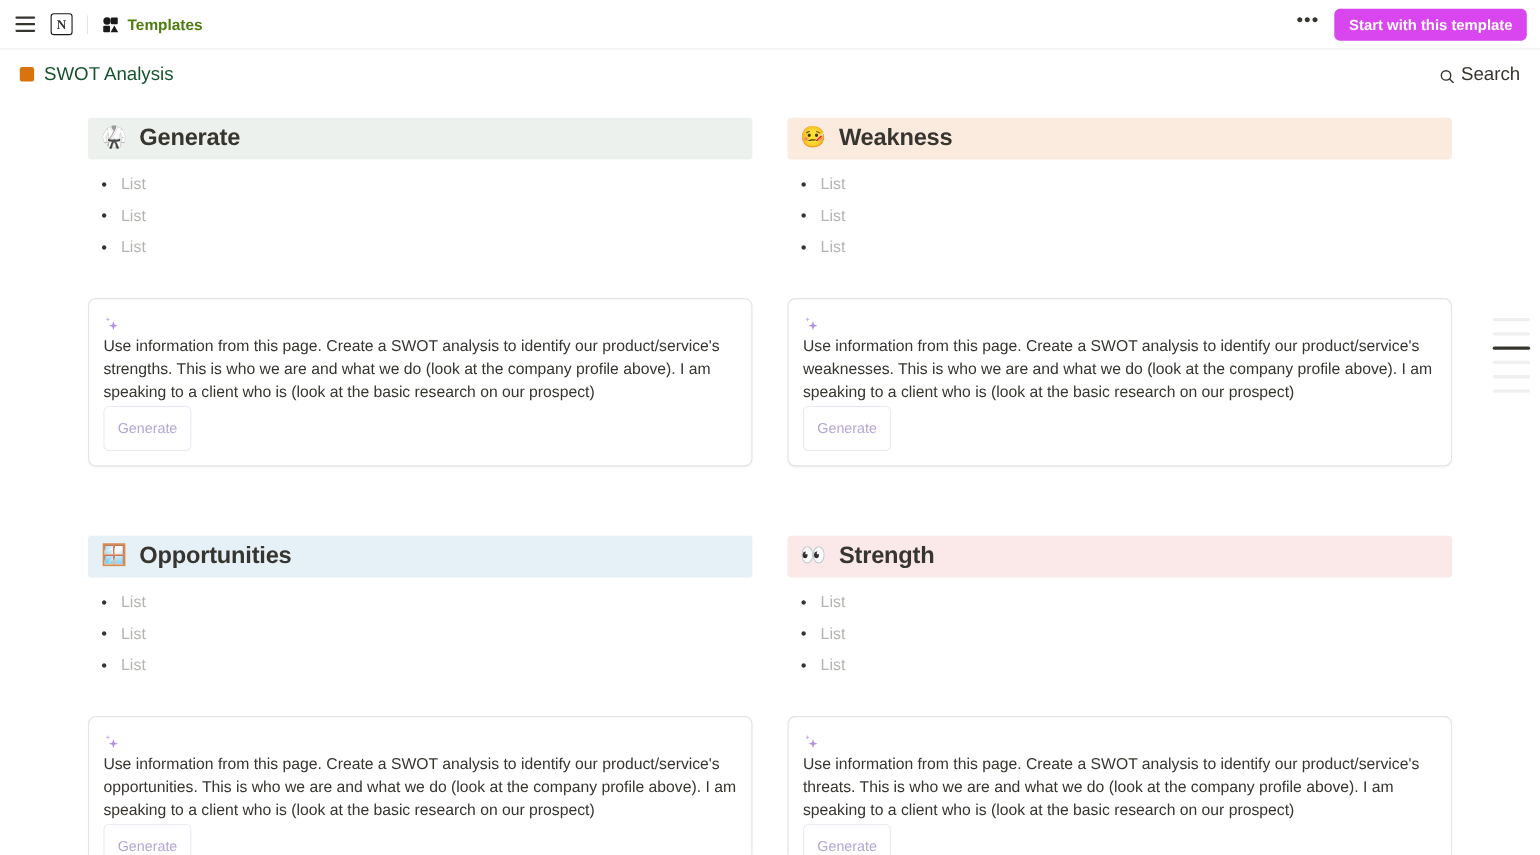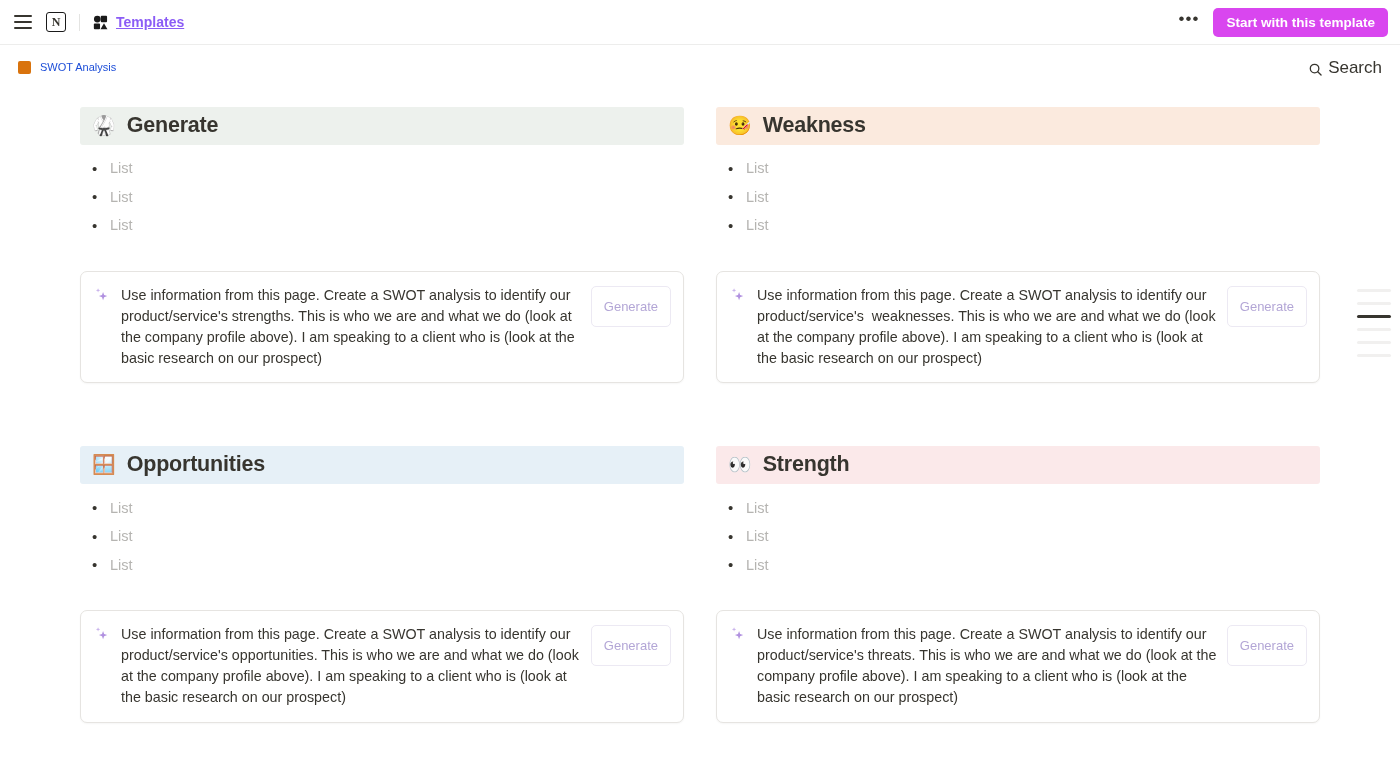--- a/index.html
+++ b/index.html
@@ -42,23 +42,22 @@
     cursor: pointer;
   }
 
   .divider-v {
     width: 1px; height: 17px; background: #e4e4e2;
     margin: 0 13px;
   }
 
   .templates-link {
     display: flex; align-items: center; gap: 8px;
-    font-size: 14px; font-weight: 700; color: #8b5cf6;
-    cursor: pointer;
-    text-decoration: underline;
+    font-size: 14px; font-weight: 700; color: #4d7c0f;
+    cursor: pointer;
   }
   .tmpl-icon { width: 15px; height: 15px; display:block; }
 
   .center-title {
     position: absolute;
     left: 0; right: 0;
     top: 5px;
     text-align: center;
     pointer-events: none;
   }
@@ -94,22 +93,22 @@
 
   
   .crumbbar {
     height: 45px;
     display: flex;
     align-items: center;
     padding: 0 18px 0 18px;
     position: relative;
   }
   .crumb {
-    display: flex; align-items: flex-start; gap: 9px;
-    font-size: 11px; color: #1d4ed8; cursor: pointer;
+    display: flex; align-items: center; gap: 9px;
+    font-size: 17px; color: #14532d; cursor: pointer;
   }
   .crumb-sq {
     width: 13px; height: 13px; border-radius: 2px; background: #d9730d;
     display:block;
   }
   .search-box {
     margin-left: auto;
     display: flex; align-items: center; gap: 6px;
     font-size: 17px; color: #37352f; cursor: pointer;
   }
@@ -161,22 +160,22 @@
 
   
   .ai-block {
     margin-top: 31px;
     border: 1px solid #e6e4e1;
     border-radius: 7px;
     background: #ffffff;
     display: flex;
     align-items: flex-start;
     padding: 13px 12px 13px 13px;
-    gap: 10px;
     box-shadow: 0 1px 2px rgba(15,15,15,0.04);
+    flex-direction: column;
   }
   .ai-spark { flex: 0 0 17px; margin-top: 2px; }
   .ai-spark svg { display:block; }
   .ai-text {
     flex: 1 1 auto;
     font-size: 14.3px;
     line-height: 21.2px;
     color: #37352f;
     white-space: pre-wrap;
   }

